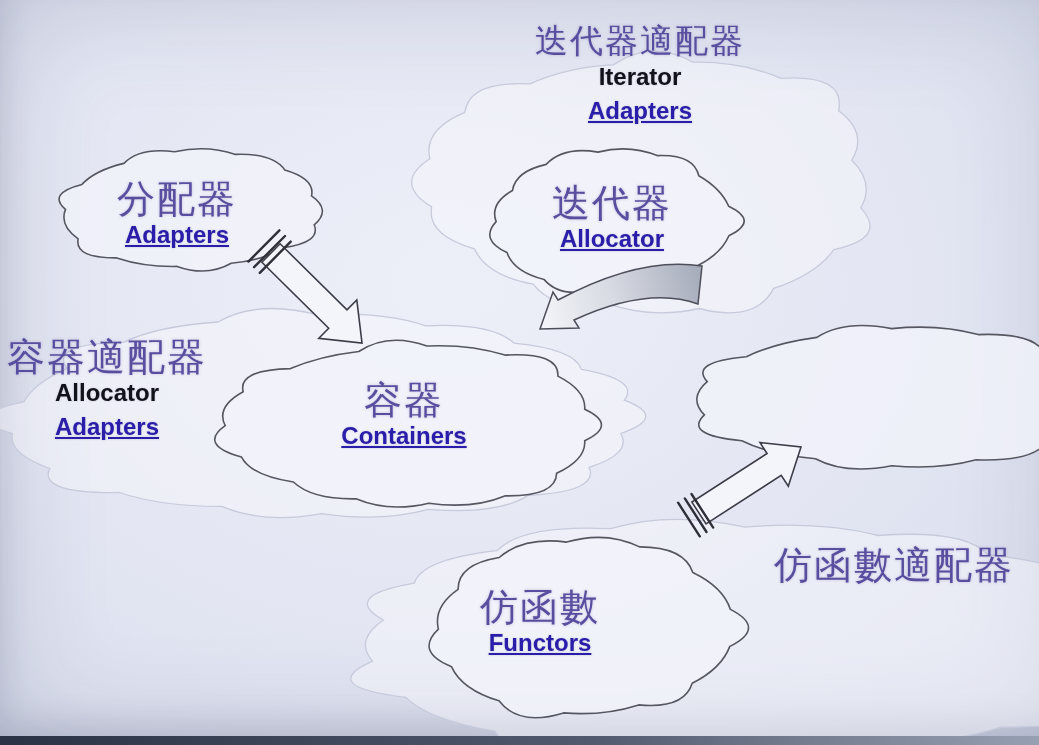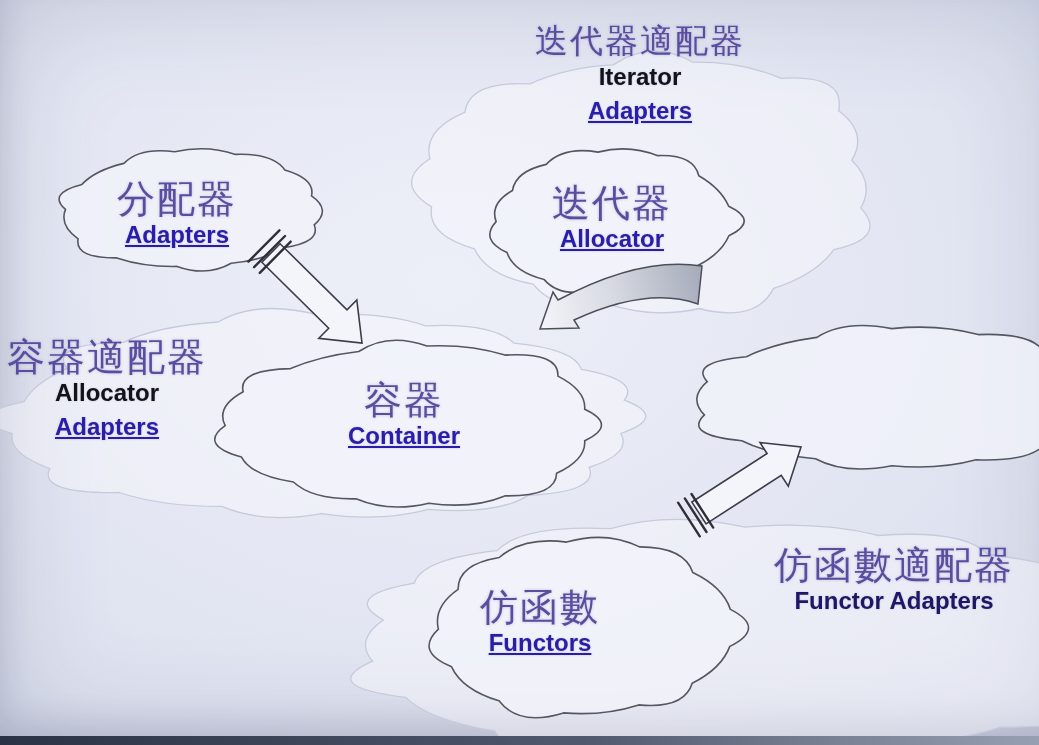--- a/index.html
+++ b/index.html
@@ -103,30 +103,29 @@
   </div>
 
   <div class="label" style="left:107px;top:338px">
     <div class="zh">容器適配器</div>
     <div class="en black">Allocator</div>
     <div class="en blue">Adapters</div>
   </div>
 
   <div class="label" style="left:404px;top:381px">
     <div class="zh">容器</div>
-    <div class="en blue">Container</div>
+    <div class="en blue">Containers</div>
   </div>
 
   <div class="label" style="left:902px;top:356px">
   </div>
 
   <div class="label" style="left:540px;top:588px">
     <div class="zh">仿函數</div>
     <div class="en blue">Functors</div>
   </div>
 
   <div class="label" style="left:894px;top:546px">
     <div class="zh">仿函數適配器</div>
-    <div class="en navy">Functor Adapters</div>
   </div>
 
   <div class="bottom-edge"></div>
 </div>
 
 </body></html>

